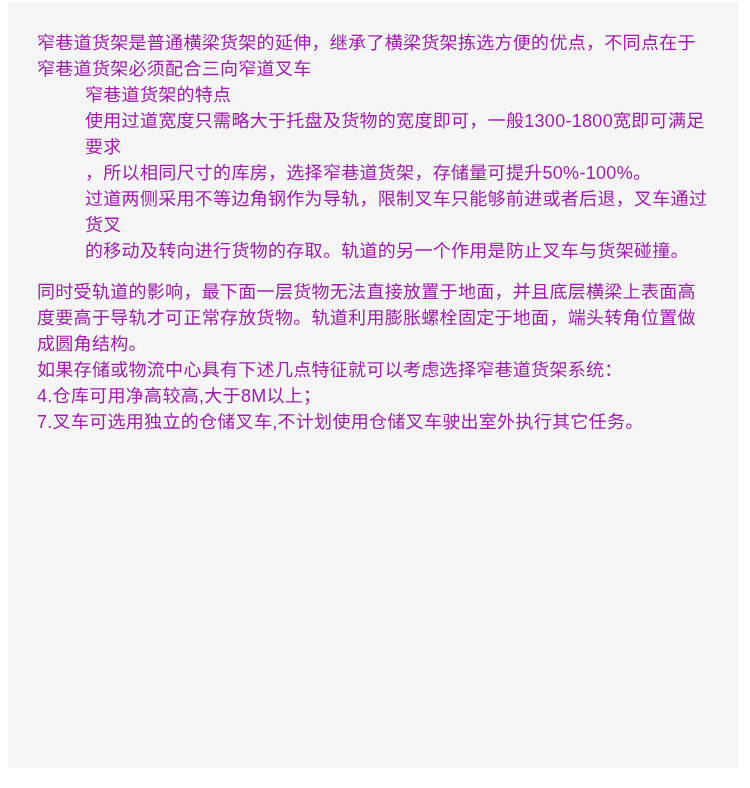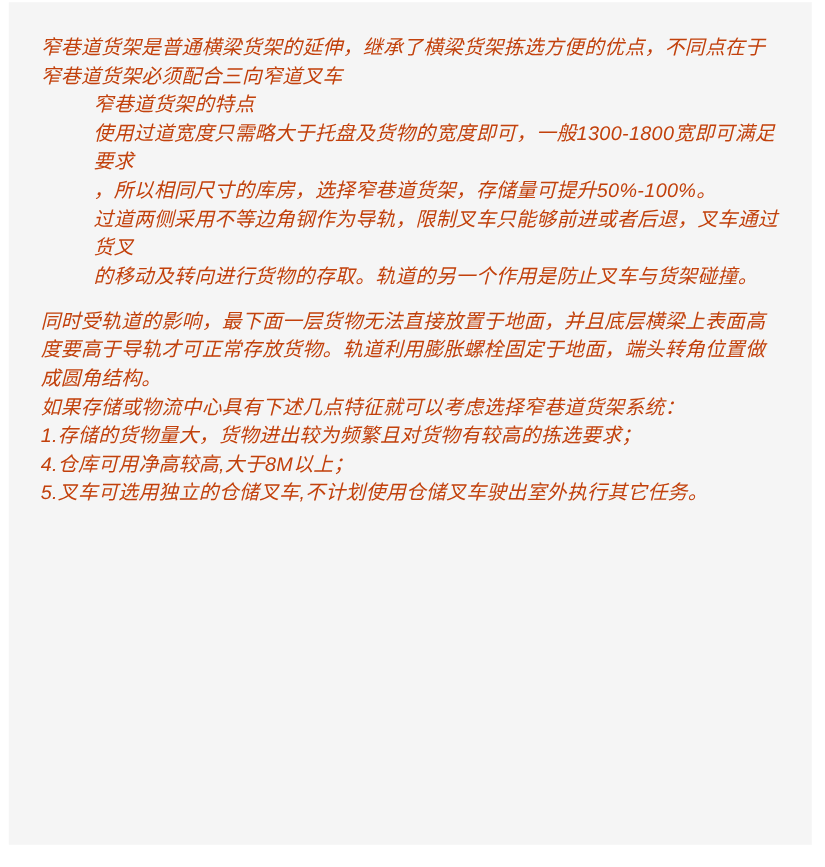--- a/index.html
+++ b/index.html
@@ -12,25 +12,24 @@
     min-height: 788px;
     font-family: "Liberation Sans", "DejaVu Sans", sans-serif;
   }
   .panel {
     box-sizing: border-box;
     width: 730px;
     min-height: 766px;
     margin: 2px 12px 0 8px;
     background: #f5f5f5;
     padding: 28px 28px 111px 29px;
-    color: #c2410c;
+    color: #a21caf;
     font-size: 18px;
     line-height: 26px;
     letter-spacing: 0.3px;
-    font-style: italic;
   }
   .panel p, .panel h2 {
     margin: 0;
     font-size: 18px;
     font-weight: 400;
     white-space: pre-line;
   }
   .p-intro          { margin-bottom: 21px; }
   .sec-features     { margin-bottom: 15px; margin-left: 48px; }
   .p-note           { margin-bottom: 20px; }
@@ -53,22 +52,21 @@
 过道两侧采用不等边角钢作为导轨，限制叉车只能够前进或者后退，叉车通过货叉
 的移动及转向进行货物的存取。轨道的另一个作用是防止叉车与货架碰撞。</p>
     </section>
 
     <p class="p-note">同时受轨道的影响，最下面一层货物无法直接放置于地面，并且底层横梁上表面高
 度要高于导轨才可正常存放货物。轨道利用膨胀螺栓固定于地面，端头转角位置做
 成圆角结构。</p>
 
     <p class="p-criteria-intro">如果存储或物流中心具有下述几点特征就可以考虑选择窄巷道货架系统：</p>
 
-    <p class="p-item">1.存储的货物量大，货物进出较为频繁且对货物有较高的拣选要求；</p>
 
 
 
     <p class="p-item">4.仓库可用净高较高,大于8M以上；</p>
 
-    <p class="p-item">5.叉车可选用独立的仓储叉车,不计划使用仓储叉车驶出室外执行其它任务。</p>
+    <p class="p-item">7.叉车可选用独立的仓储叉车,不计划使用仓储叉车驶出室外执行其它任务。</p>
 
   </article>
 </div>
 
 </body></html>

